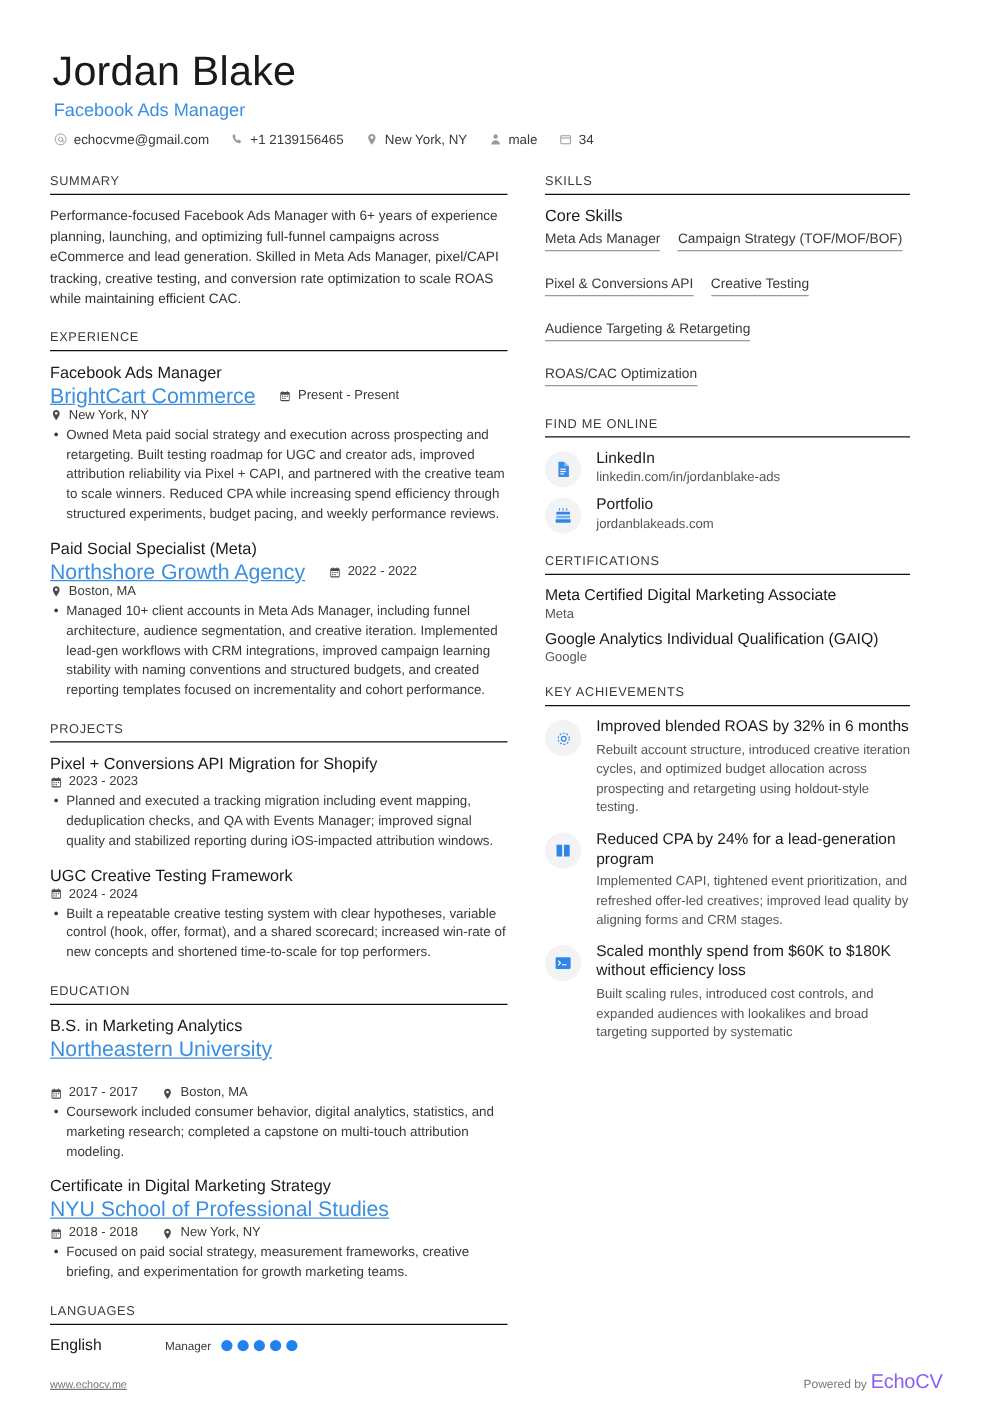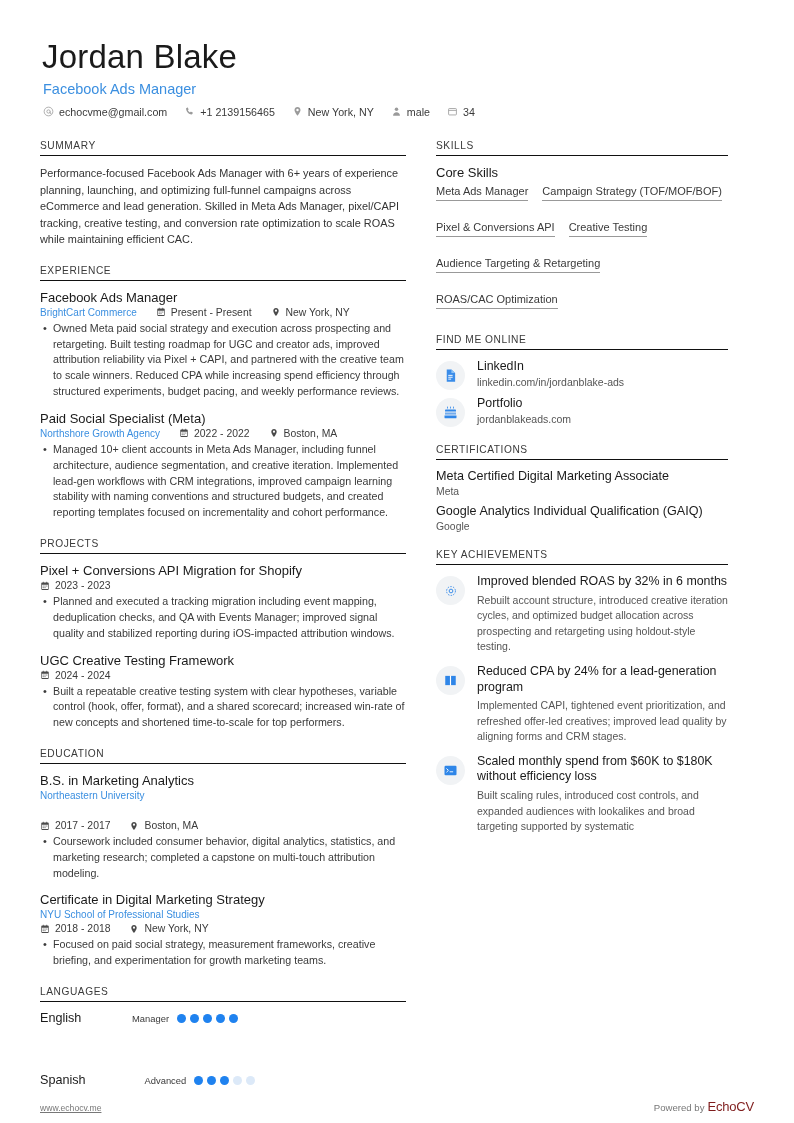--- a/index.html
+++ b/index.html
@@ -86,23 +86,24 @@
     font-weight: 400;
     margin-bottom: 2px;
   }
   .entry-meta {
     display: flex;
     align-items: center;
     flex-wrap: wrap;
     margin-bottom: 3px;
   }
   .entry-org {
-    font-size: 10px;
+    font-size: 17px;
     color: #3b8fe0;
     margin-right: 19px;
+    text-decoration: underline;
   }
   .meta-bit {
     display: flex;
     align-items: center;
     font-size: 10.4px;
     color: #3a3a3a;
     margin-right: 19px;
     white-space: nowrap;
   }
   .meta-bit .ic { margin-right: 5px; display: inline-flex; }
@@ -226,22 +227,22 @@
     left: 40px;
     right: 40px;
     bottom: 8px;
     display: flex;
     align-items: baseline;
     justify-content: space-between;
   }
   .footer-left { font-size: 8.6px; color: #777777; text-decoration: underline; }
   .footer-right { font-size: 9.6px; color: #777777; }
   .footer-brand {
-    font-size: 13px;
-    color: #7f1d1d;
+    font-size: 16px;
+    color: #8b5cf6;
     letter-spacing: -.2px;
     margin-left: 3px;
   }
 </style>
 </head>
 <body>
 
 <div class="page">
 
   <div>

